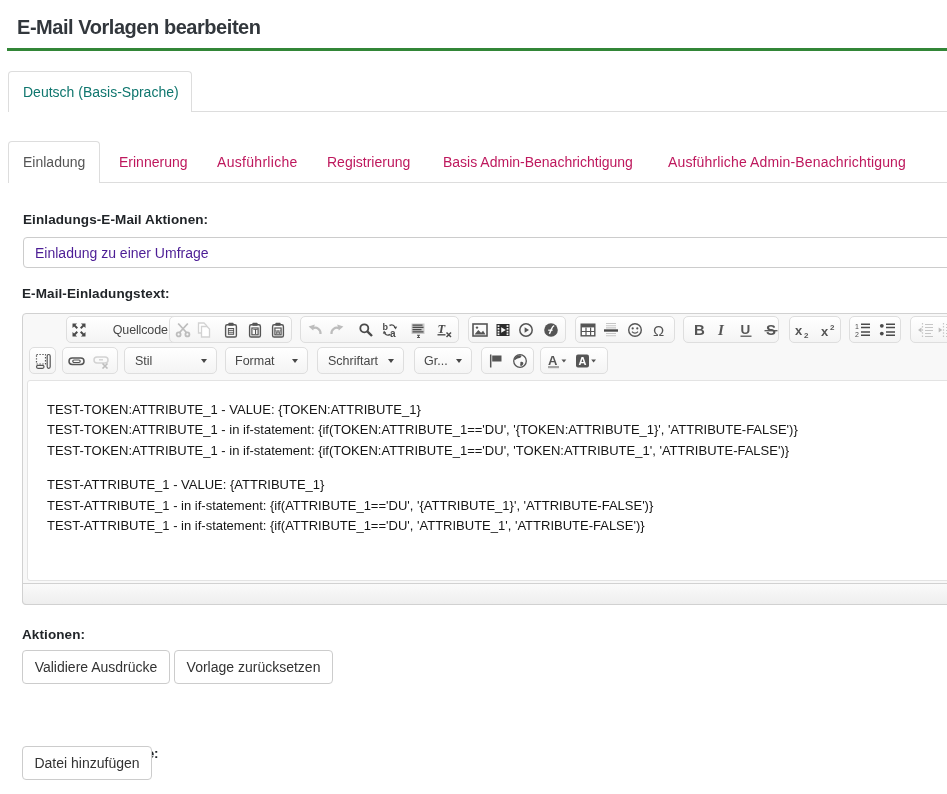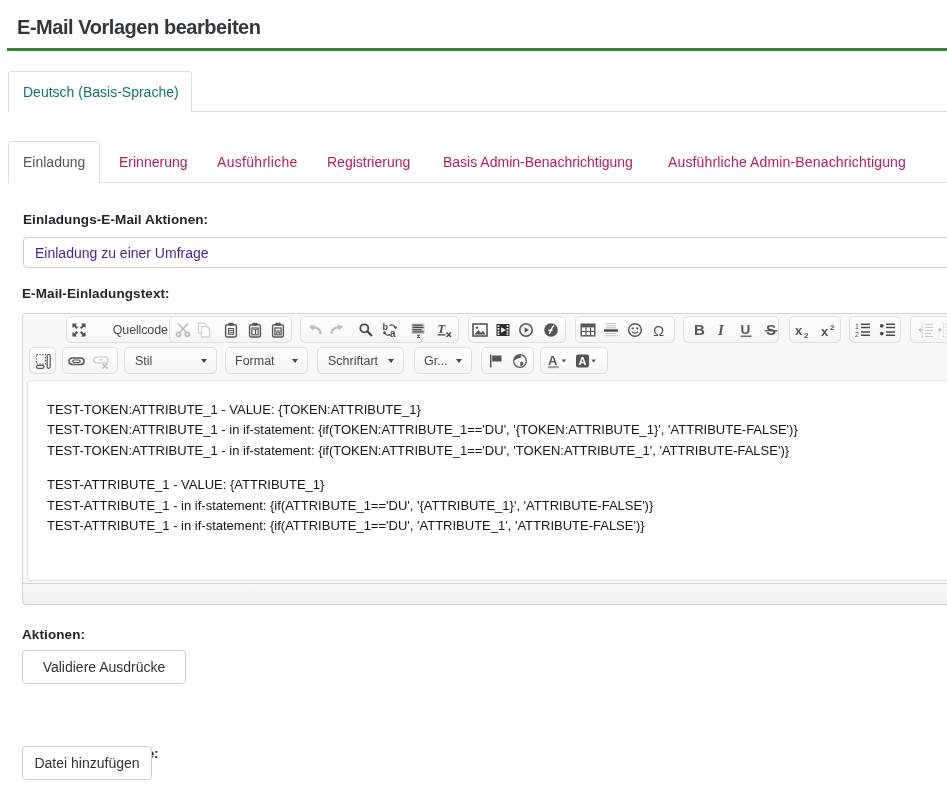--- a/index.html
+++ b/index.html
@@ -332,17 +332,18 @@
 TEST-TOKEN:ATTRIBUTE_1 - in if-statement: {if(TOKEN:ATTRIBUTE_1=='DU', 'TOKEN:ATTRIBUTE_1', 'ATTRIBUTE-FALSE')}
 <div style="height:13px;"></div>
 TEST-ATTRIBUTE_1 - VALUE: {ATTRIBUTE_1}<br>
 TEST-ATTRIBUTE_1 - in if-statement: {if(ATTRIBUTE_1=='DU', '{ATTRIBUTE_1}', 'ATTRIBUTE-FALSE')}<br>
 TEST-ATTRIBUTE_1 - in if-statement: {if(ATTRIBUTE_1=='DU', 'ATTRIBUTE_1', 'ATTRIBUTE-FALSE')}
 </div>
 
 <div class="abs" style="left:22px;top:583px;width:940px;height:22px;border:1px solid #d1d1d1;border-radius:0 0 0 4px;background:linear-gradient(#fafafa,#eeeeee);"></div>
 
 <div class="lbl" style="left:22px;top:627px;">Aktionen:</div>
-<div class="btn" style="left:22px;top:650px;width:164px;height:34px;">Validiere Ausdrücke</div>
+<div class="btn" style="left:22px;top:650px;width:148px;height:34px;">Validiere Ausdrücke</div>
+<div class="btn" style="left:174px;top:650px;width:159px;height:34px;">Vorlage zurücksetzen</div>
 
 <div class="lbl" style="left:30px;top:721px;letter-spacing:-0.25px;margin-top:25px;">Einladungsanhänge:</div>
 <div class="btn" style="left:22px;top:746px;width:130px;height:34px;">Datei hinzufügen</div>
 
 </div>
 </body></html>

